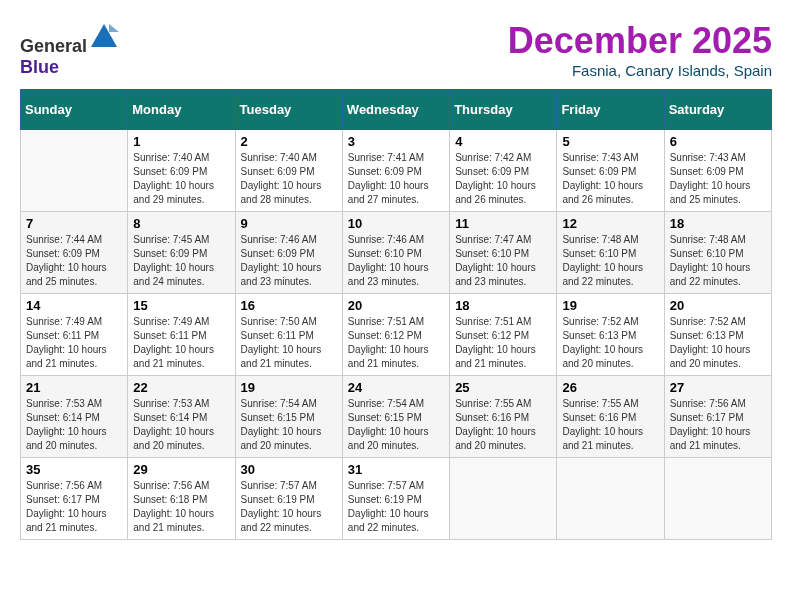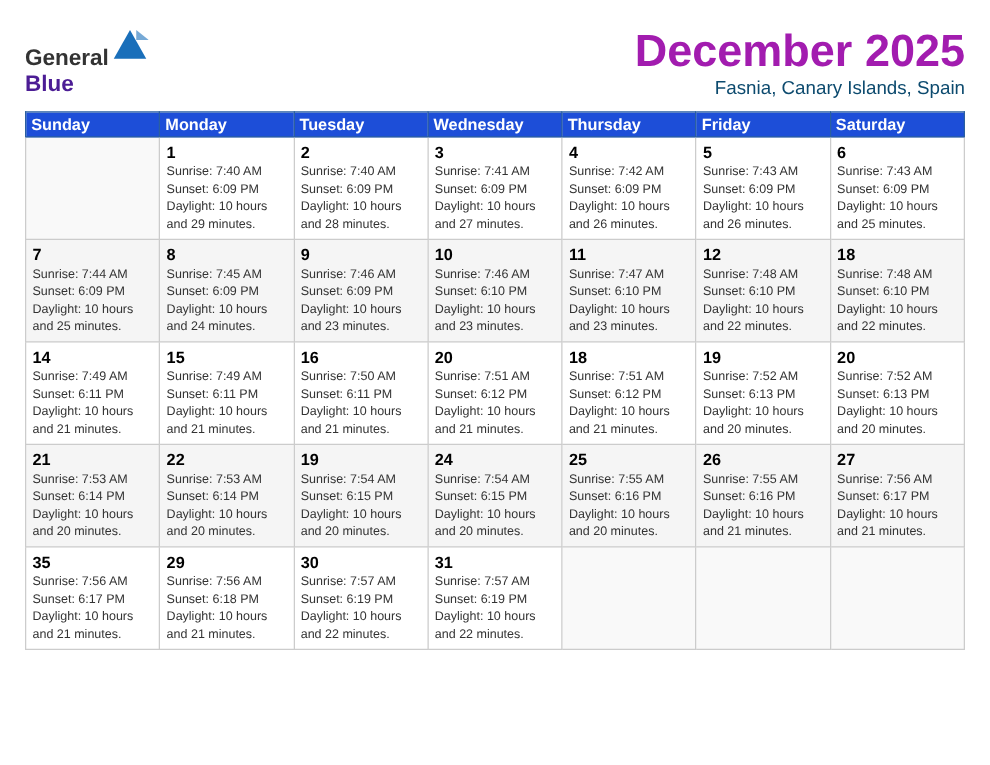--- a/index.html
+++ b/index.html
@@ -43,23 +43,23 @@
     .location {
       font-size: 15px;
       color: #0c4a6e;
     }
     table {
       width: 100%;
       border-collapse: collapse;
       font-size: 11px;
     }
     thead tr th {
-      background-color: #1d4ed8;
+      background-color: #0f766e;
       color: #fff;
-      padding: 2px 4px;
+      padding: 12px 4px;
       text-align: left;
       font-size: 13px;
       font-weight: bold;
       border: 1px solid #2a5fa0;
     }
     tbody tr td {
       vertical-align: top;
       padding: 4px 5px;
       border: 1px solid #ccc;
       width: calc(100% / 7);

